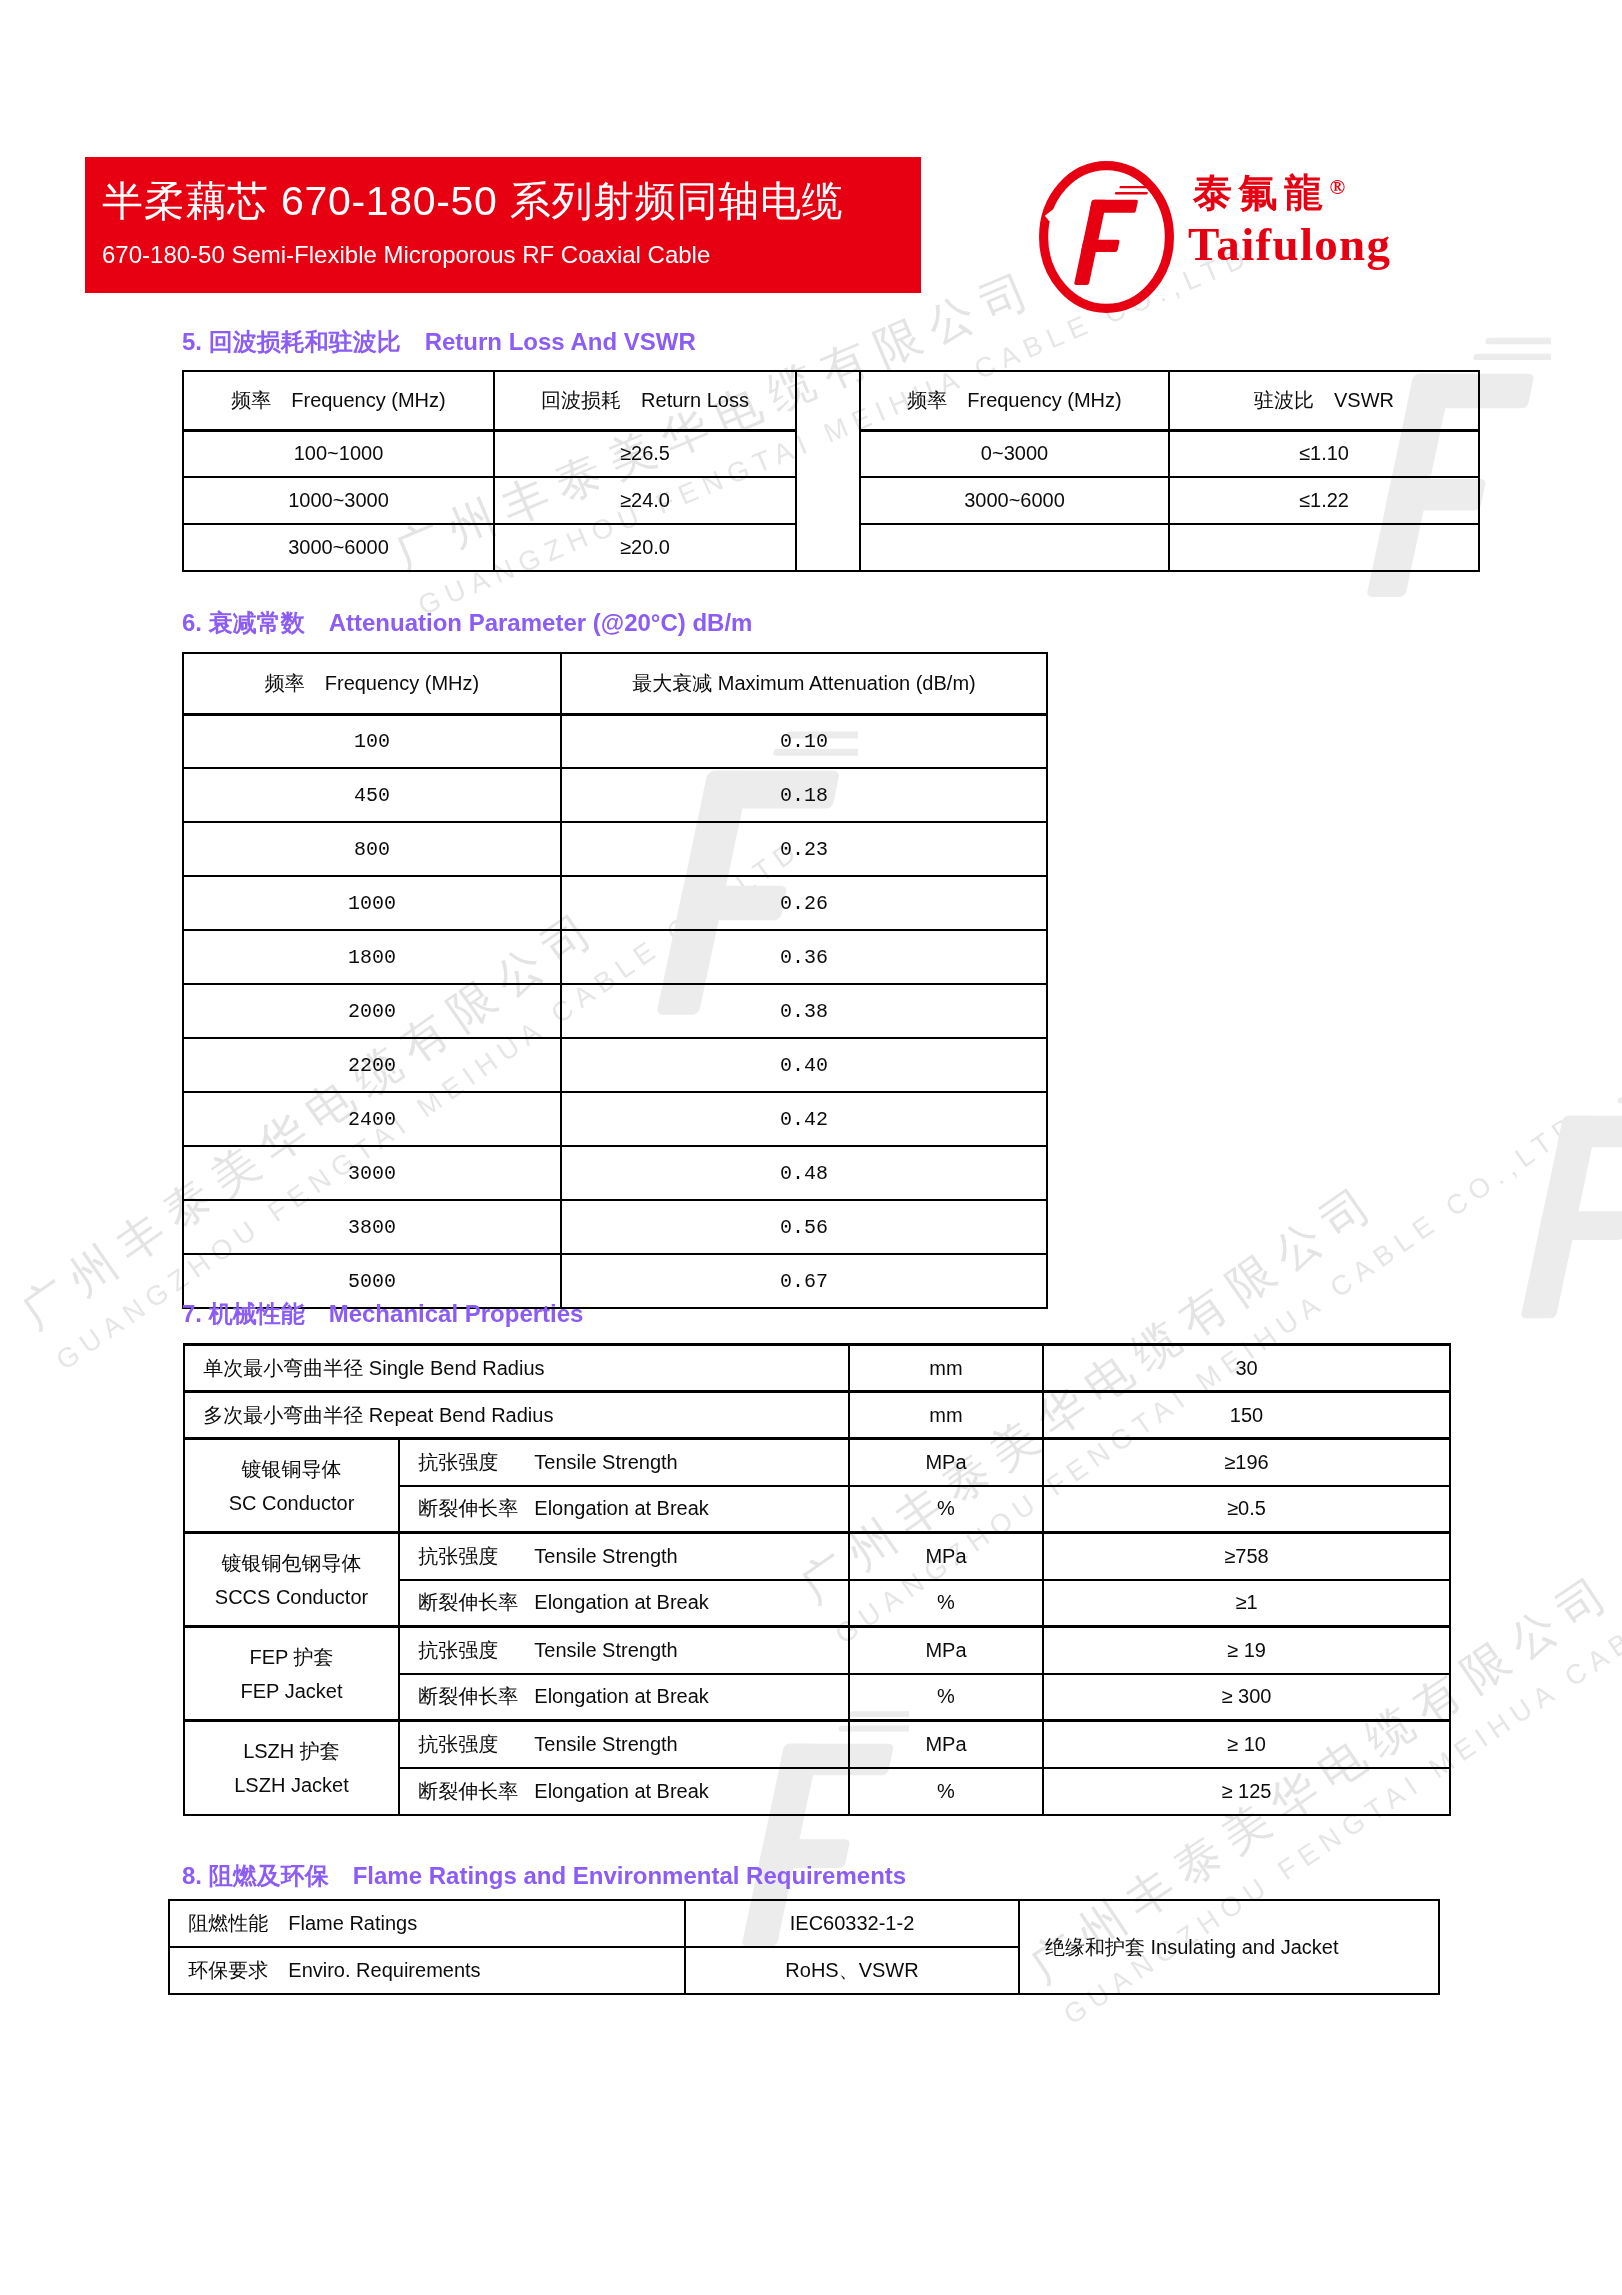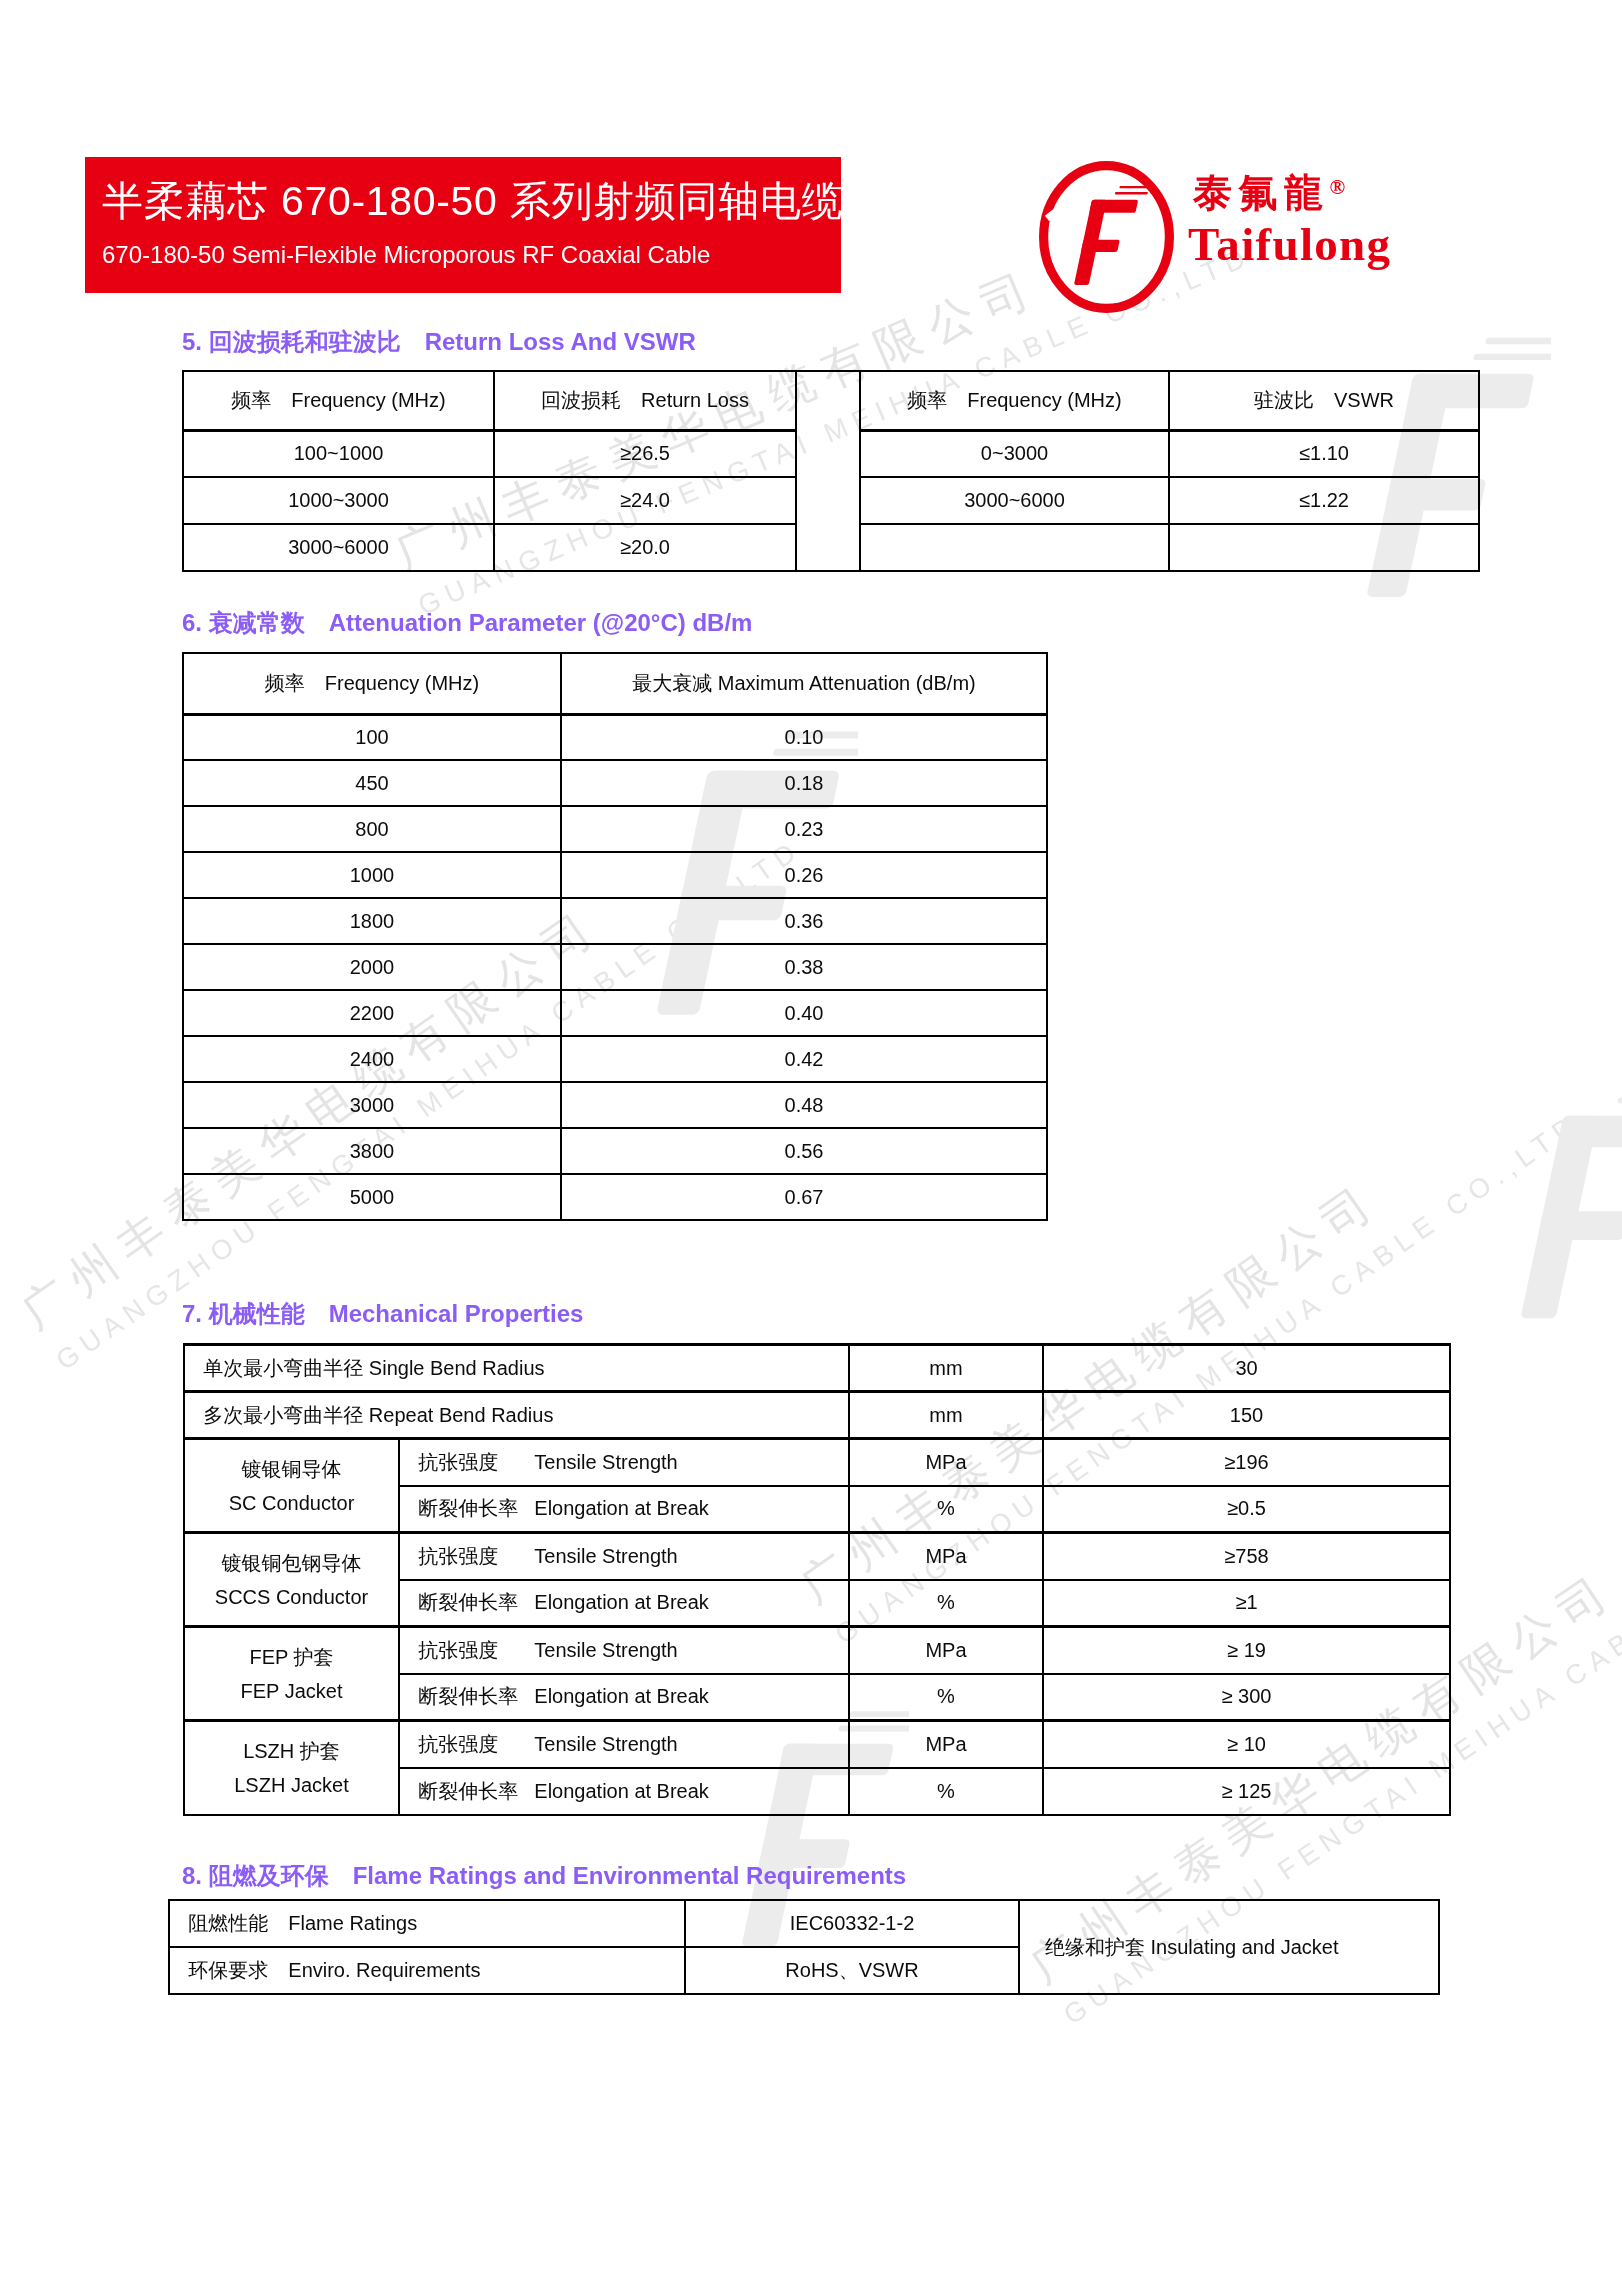--- a/index.html
+++ b/index.html
@@ -12,21 +12,21 @@
   
   #wm-layer{position:absolute;inset:0;z-index:0;pointer-events:none;}
   .wm-band{position:absolute;transform-origin:left center;white-space:nowrap;}
   .wm-cn{font-size:46px;letter-spacing:11.8px;color:#e4e4e4;}
   .wm-en{font-size:27.5px;letter-spacing:7.2px;color:#e6e6e6;margin-top:9.2px;}
   .wm-f{position:absolute;color:#ececec;}
   
   #content{position:absolute;inset:0;z-index:1;}
   
   #banner{
-    position:absolute;left:85px;top:157px;width:756px;height:136px;
+    position:absolute;left:85px;top:157px;width:836px;height:136px;
     background:#e60012;color:#ffffff;padding:11.8px 17px 0 17px;
   }
   #banner-title{font-size:41px;font-weight:500;letter-spacing:0.7px;line-height:65px;white-space:nowrap;}
   #banner-sub{font-size:24px;font-weight:400;letter-spacing:0px;line-height:41px;white-space:nowrap;}
   
   #logo{position:absolute;left:1037px;top:154px;width:458px;height:157px;color:#e60012;}
   #logo svg{position:absolute;left:0;top:6.5px;}
   #logo-cn{position:absolute;left:156px;top:11.8px;font-size:39px;letter-spacing:6.5px;font-family:"Liberation Serif","DejaVu Serif",serif;font-weight:700;white-space:nowrap;}
   #logo-reg{font-size:21px;vertical-align:11.8px;letter-spacing:0;}
   #logo-en{position:absolute;left:151px;top:63px;font-size:47px;font-weight:700;font-family:"Liberation Serif","DejaVu Serif",serif;letter-spacing:1.3px;}
@@ -37,21 +37,21 @@
   td{border:2px solid #000;font-size:20px;text-align:center;vertical-align:middle;padding:0;overflow:hidden;}
   table{border:2.6px solid #000;}
   .h-head td{height:59px;border-bottom-width:3.9px;}
   .h-row td{height:47px;}
   
   #s5-wrap{position:absolute;left:182px;top:370px;display:flex;align-items:stretch;}
   #s5-spacer{width:62px;border-top:2.6px solid #000;border-bottom:2.6px solid #000;}
   
   #s6-table{position:absolute;left:182px;top:652px;}
   #s6-table .h-head td{height:61px;}
-  #s6-table .h-row td{height:46px;}
+  #s6-table .h-row td{height:54px;font-family:Liberation Mono, monospace;}
   
   #s7-table{position:absolute;left:183px;top:1343px;}
   #s7-table td{border-top-width:2px;border-bottom-width:2px;}
   #s7-table tr.gs td{border-top-width:3.3px;}
   .cell-left{text-align:left;padding-left:18.3px;}
   .prop-cn{display:inline-block;min-width:116px;text-align:left;}
   .grp-line{line-height:34px;}
   
   #s8-table{position:absolute;left:168px;top:1899px;}
   #s8-table .span-cell{text-align:left;padding-left:25px;}

